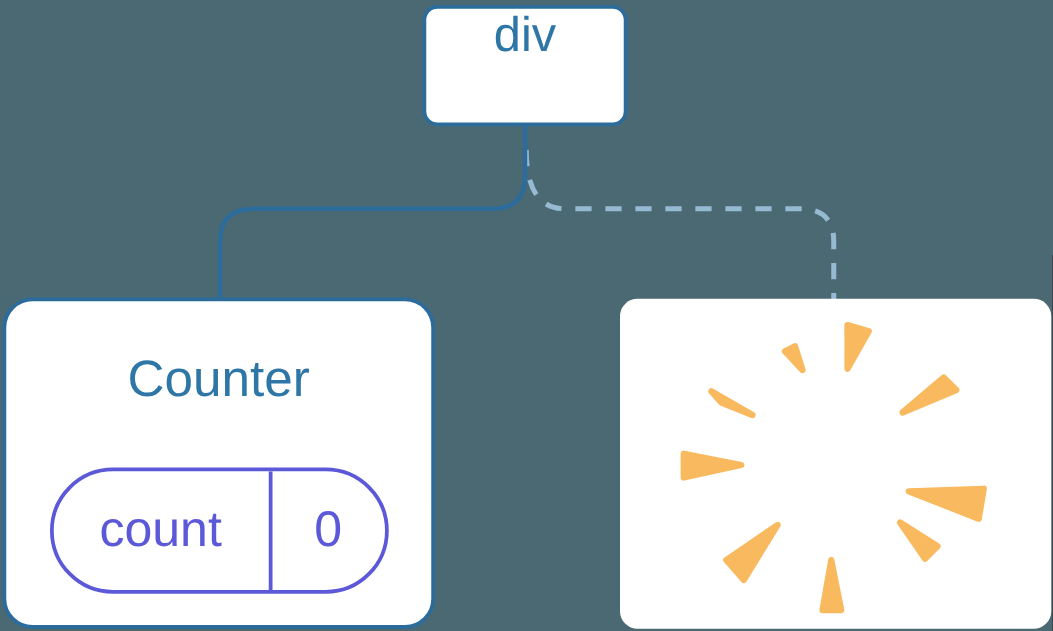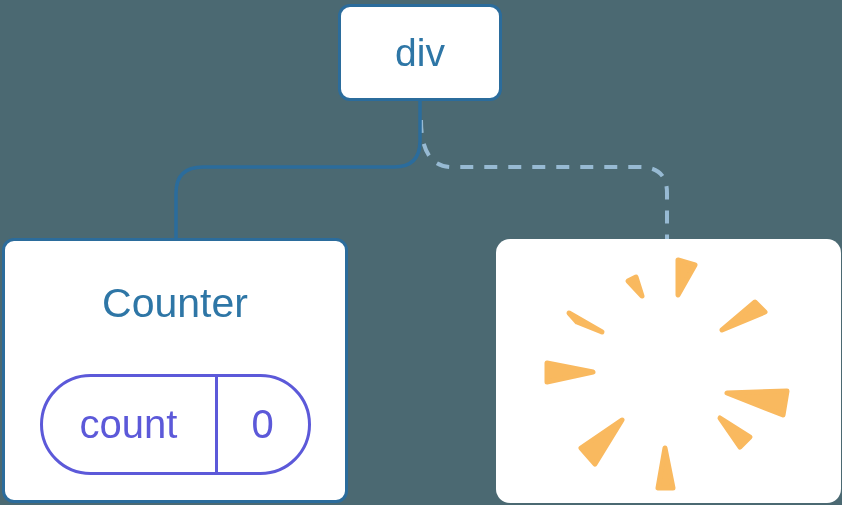--- a/index.html
+++ b/index.html
@@ -33,30 +33,30 @@
     position: absolute;
     background: var(--card-bg);
     z-index: 1;
   }
 
   .node-root {
     left: 338px; top: 4px;
     width: 164px; height: 97px;
     border: 3px solid var(--border-blue);
     border-radius: 12px;
-    display: flex; align-items: center; justify-content: center;
+    display: flex; justify-content: center;
     font-size: 39px;
     color: var(--text-blue);
   }
 
   .counter-card {
     left: 2px; top: 238px;
     width: 346px; height: 265px;
     border: 3px solid var(--border-blue);
-    border-radius: 12px;
+    border-radius: 24px;
     display: flex; flex-direction: column; align-items: center;
     padding-top: 38px;
   }
 
   .counter-title {
     font-size: 41px;
     line-height: 48px;
     color: var(--text-blue);
   }
 

